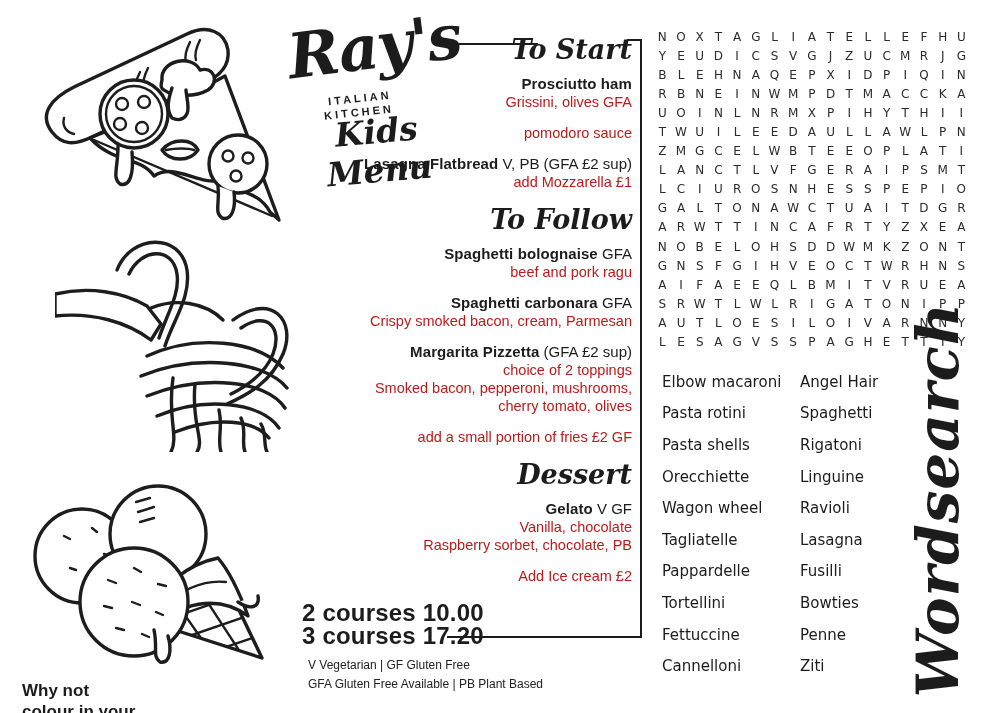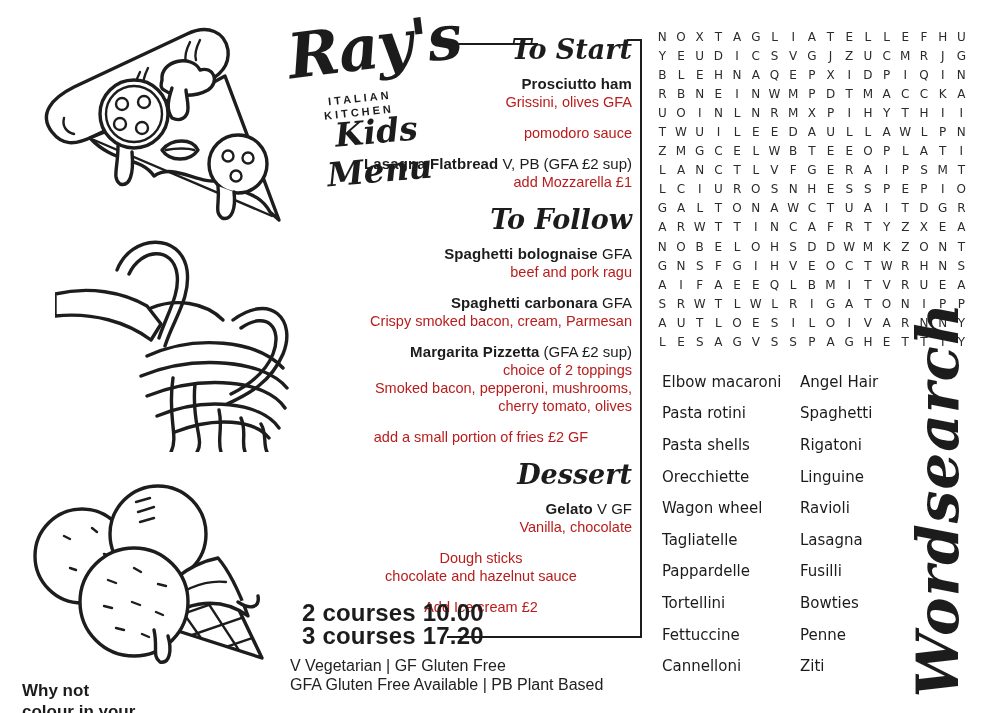--- a/index.html
+++ b/index.html
@@ -20,35 +20,35 @@
   .logo-kids{position:absolute;left:283px;top:112px;width:190px;text-align:center;
      font-family:"DejaVu Serif",serif;font-style:italic;font-weight:bold;font-size:33px;
      transform:rotate(-5deg);}
 
   
   .menu-col{position:absolute;left:330px;top:32px;width:302px;padding-right:10px;text-align:right;}
   .section-heading{font-family:"DejaVu Serif",serif;font-style:italic;font-weight:bold;
      font-size:27px;margin:2px 0 10px 0;letter-spacing:0px;}
   .section-heading + .menu-item{margin-top:0;}
   .menu-item{margin-bottom:13px;}
-  .menu-item.no-title{margin-top:4px;text-align:center;}
+  .menu-item.no-title{margin-top:4px;}
   .item-title-line{font-size:15px;line-height:18px;}
   .item-title-line b{font-weight:bold;letter-spacing:.1px;}
   .item-desc{font-size:14.5px;line-height:18px;color:#b91c1c;}
 
   
   .rule{position:absolute;background:#1c1c1c;}
   .rule-left{left:455px;top:43px;width:83px;height:2px;}
   .rule-corner{left:627px;top:39px;width:15px;height:2px;}
   .rule-vert{left:640px;top:39px;width:2px;height:599px;}
   .rule-bottom{left:447px;top:636px;width:195px;height:2px;}
 
   
   .pricing{position:absolute;left:302px;top:601px;font-weight:bold;font-size:24px;line-height:23px;letter-spacing:.2px;}
-  .legend{position:absolute;left:290px;top:656px;font-size:16px;line-height:19px;color:#222;}
+  .legend{position:absolute;left:308px;top:656px;font-size:12px;line-height:19px;color:#222;}
 
   
   .colour-prompt{position:absolute;left:22px;top:635px;font-weight:bold;font-size:17px;line-height:21px;margin-top:45px;}
 
   
   .ws-grid{position:absolute;left:653px;top:27px;display:grid;
      grid-template-columns:repeat(17,18.7px);grid-auto-rows:19.1px;}
   .ws-cell{display:flex;align-items:center;justify-content:center;
      font-family:"DejaVu Sans",sans-serif;font-size:12px;color:#2b2b2b;}
   .ws-col{position:absolute;top:366px;font-family:"DejaVu Sans",sans-serif;font-size:15px;color:#1b1b1b;}
@@ -191,24 +191,21 @@
         <div class="item-desc">Smoked bacon, pepperoni, mushrooms,</div>
         <div class="item-desc">cherry tomato, olives</div>
       </div>
       <div class="menu-item no-title">
         <div class="item-desc">add a small portion of fries £2 GF</div>
       </div>
       <div class="section-heading">Dessert</div>
       <div class="menu-item">
         <div class="item-title-line"><b>Gelato</b> V GF</div>
         <div class="item-desc">Vanilla, chocolate</div>
-      </div>
-      <div class="menu-item no-title">
-        <div class="item-desc">Dough sticks</div>
-        <div class="item-desc">chocolate and hazelnut sauce</div>
+        <div class="item-desc">Raspberry sorbet, chocolate, PB</div>
       </div>
       <div class="menu-item no-title">
         <div class="item-desc">Add Ice cream £2</div>
       </div>
     </div>
 
   <div class="pricing">
     <div>2 courses 10.00</div>
     <div>3 courses 17.20</div>
   </div>

